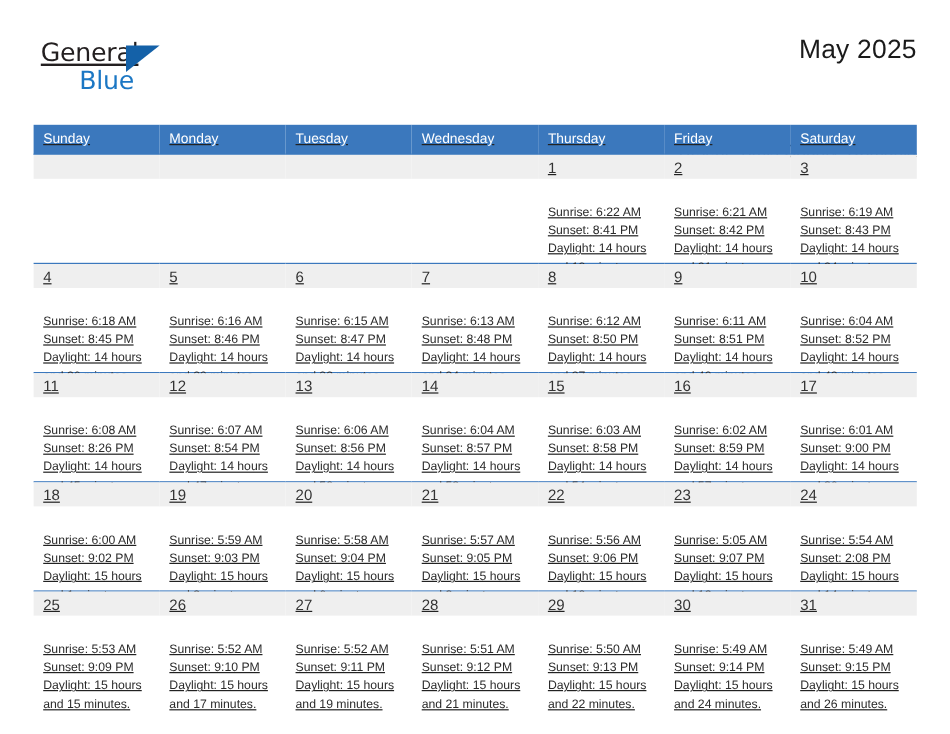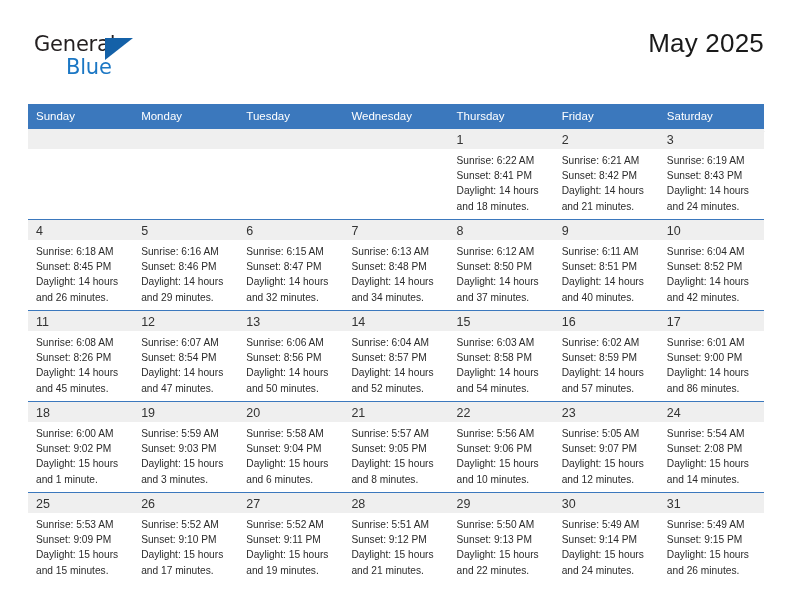--- a/index.html
+++ b/index.html
@@ -37,20 +37,21 @@
     height: 58px;
   }
   .logo-general {
     position: absolute;
     left: 0;
     top: 0;
     font-size: 21px;
     letter-spacing: -0.2px;
     color: #231f20;
     font-family: "DejaVu Sans", sans-serif;
+    text-decoration: underline;
   }
   .logo-blue {
     position: absolute;
     left: 32px;
     top: 23px;
     font-size: 21px;
     letter-spacing: -0.2px;
     color: #1b77c4;
     font-family: "DejaVu Sans", sans-serif;
   }
@@ -61,21 +62,21 @@
     width: 0;
     height: 0;
     border-left: 28px solid #1461a8;
     border-bottom: 22px solid transparent;
   }
 
   .title {
     position: absolute;
     right: 0;
     top: 0;
-    font-size: 26px;
+    font-size: 22px;
     color: #1a1a1a;
     text-align: right;
     letter-spacing: 0.2px;
   }
   .subtitle {
     position: absolute;
     right: 0;
     top: 47px;
     font-size: 14.5px;
     color: #1a1a1a;
@@ -84,20 +85,21 @@
   }
 
   
   .calendar {
     position: absolute;
     left: 28px;
     top: 104px;
     width: 736px;
     border-collapse: collapse;
     table-layout: fixed;
+    text-decoration: underline;
   }
   .calendar th {
     background: #3b78bd;
     color: #ffffff;
     font-size: 11.5px;
     font-weight: normal;
     text-align: left;
     padding: 6px 0 6px 8px;
     height: 12px;
     border: none;
@@ -125,20 +127,21 @@
     line-height: 18px;
   }
   .cell.empty .daynum-band {
     background: #efefef;
   }
   .info {
     padding: 4px 6px 0 8px;
     font-size: 10.2px;
     line-height: 15.2px;
     color: #2b2b2b;
+    margin-top: 17px;
   }
   .info div {
     white-space: nowrap;
   }
   .info .daylight {
     white-space: normal;
   }
 </style>
 </head>
 <body>

